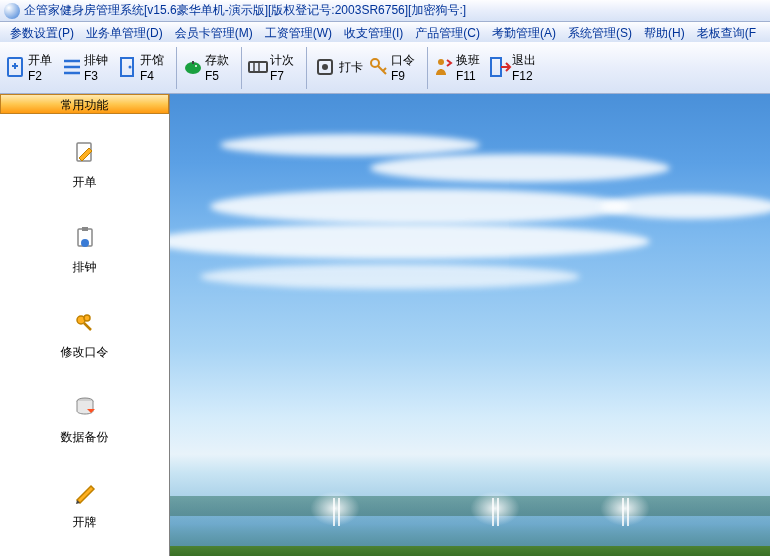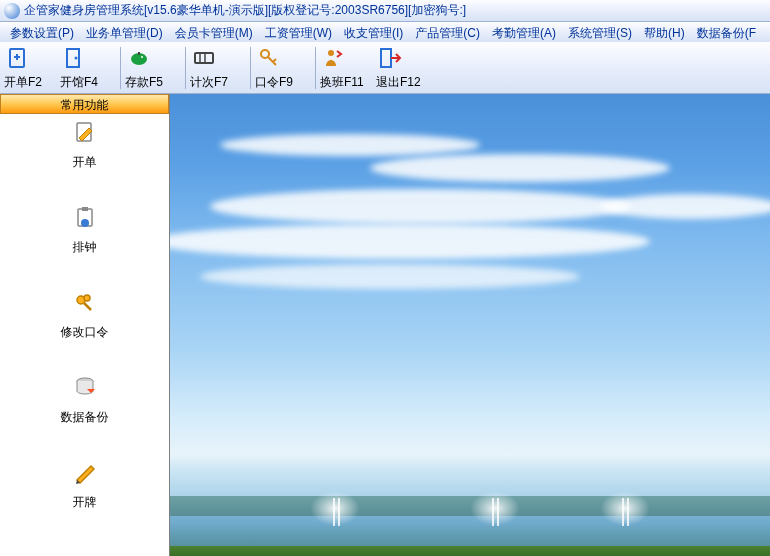--- a/index.html
+++ b/index.html
@@ -44,21 +44,22 @@
   height: 52px;
   background: linear-gradient(180deg, #fdfdff 0%, #e8eefb 50%, #d8e3f6 100%);
   border-bottom: 1px solid #a0b0d0;
   display: flex;
   align-items: center;
   padding: 2px 4px;
 }
 .toolbar-btn {
   width: 56px;
   display: flex;
-  flex-direction: column;
+  flex-direction: row;
+  align-items: center;
   cursor: pointer;
   font-size: 12px;
   color: #000;
 }
 .toolbar-btn .ticon {
   width: 28px; height: 28px;
   display: flex; align-items: center; justify-content: center;
   margin-bottom: 2px;
 }
 .toolbar-sep {
@@ -79,20 +80,21 @@
 .sidebar-title {
   height: 20px;
   line-height: 20px;
   text-align: center;
   color: #000;
   font-size: 12px;
   background: linear-gradient(180deg, #ffe9b0 0%, #ffc850 50%, #ff9a10 100%);
   border: 1px solid #c08020;
 }
 .side-items {
+  padding-top: 20px;
 }
 .side-item {
   display: flex;
   flex-direction: column;
   align-items: center;
   margin-bottom: 28px;
   cursor: pointer;
 }
 .side-item .sicon {
   width: 36px; height: 36px;
@@ -152,32 +154,40 @@
 <div class="menubar" id="menubar">
     <div class="menu-item">参数设置(P)</div>
     <div class="menu-item">业务单管理(D)</div>
     <div class="menu-item">会员卡管理(M)</div>
     <div class="menu-item">工资管理(W)</div>
     <div class="menu-item">收支管理(I)</div>
     <div class="menu-item">产品管理(C)</div>
     <div class="menu-item">考勤管理(A)</div>
     <div class="menu-item">系统管理(S)</div>
     <div class="menu-item">帮助(H)</div>
-    <div class="menu-item">数据备份(F</div>
+    <div class="menu-item">老板查询(F</div>
   </div>
 
 <div class="toolbar" id="toolbar">
     <div class="toolbar-btn">
       <div class="ticon">
         <svg width="24" height="24" viewBox="0 0 24 24">
           <rect x="4" y="3" width="14" height="18" rx="1" fill="none" stroke="#2a6fd6" stroke-width="2"></rect>
           <path d="M11 8v6M8 11h6" stroke="#2a6fd6" stroke-width="2"></path>
         </svg>
       </div>
       <span>开单F2</span>
+    </div>
+    <div class="toolbar-btn">
+      <div class="ticon">
+        <svg width="24" height="24" viewBox="0 0 24 24">
+          <path d="M4 6h16M4 12h16M4 18h16" stroke="#2a6fd6" stroke-width="2.5"></path>
+        </svg>
+      </div>
+      <span>排钟F3</span>
     </div>
     <div class="toolbar-btn">
       <div class="ticon">
         <svg width="24" height="24" viewBox="0 0 24 24">
           <rect x="5" y="3" width="12" height="18" fill="none" stroke="#2a6fd6" stroke-width="2"></rect>
           <circle cx="14" cy="12" r="1.5" fill="#2a6fd6"></circle>
         </svg>
       </div>
       <span>开馆F4</span>
     </div>
@@ -196,20 +206,29 @@
     <div class="toolbar-btn">
       <div class="ticon">
         <svg width="24" height="24" viewBox="0 0 24 24">
           <rect x="3" y="7" width="18" height="10" rx="1" fill="none" stroke="#444" stroke-width="2"></rect>
           <path d="M8 7v10M13 7v10" stroke="#444" stroke-width="1.5"></path>
         </svg>
       </div>
       <span>计次F7</span>
     </div>
     <div class="toolbar-sep"></div>
+    <div class="toolbar-btn">
+      <div class="ticon">
+        <svg width="24" height="24" viewBox="0 0 24 24">
+          <rect x="5" y="5" width="14" height="14" rx="2" fill="none" stroke="#444" stroke-width="2"></rect>
+          <circle cx="12" cy="12" r="3" fill="#444"></circle>
+        </svg>
+      </div>
+      <span>打卡</span>
+    </div>
     <div class="toolbar-btn">
       <div class="ticon">
         <svg width="24" height="24" viewBox="0 0 24 24">
           <circle cx="8" cy="8" r="4" fill="none" stroke="#d68a1a" stroke-width="2"></circle>
           <path d="M11 11l8 8M16 16l3-3" stroke="#d68a1a" stroke-width="2"></path>
         </svg>
       </div>
       <span>口令F9</span>
     </div>
     <div class="toolbar-sep"></div>

